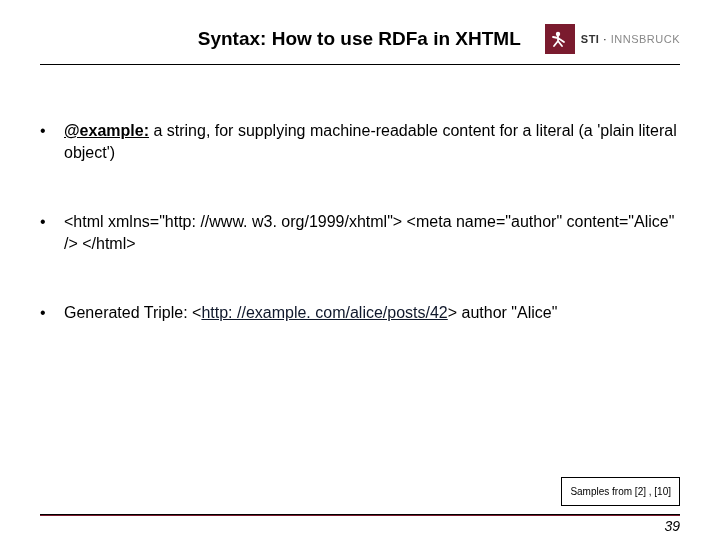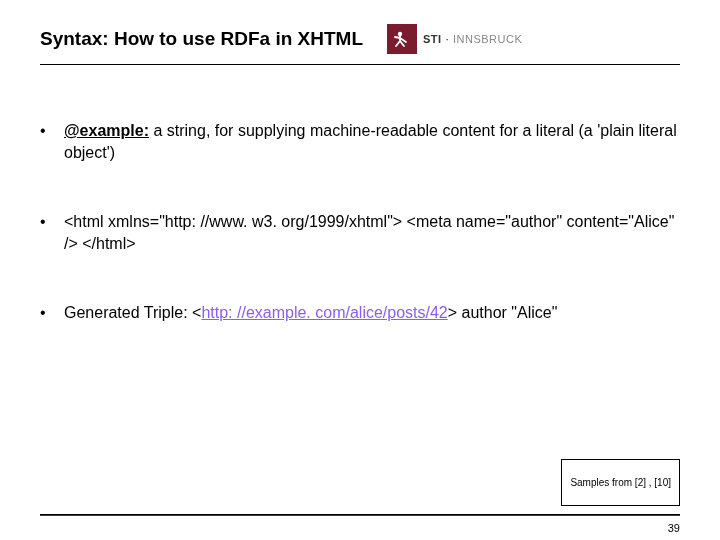--- a/index.html
+++ b/index.html
@@ -1,36 +1,36 @@
 <!DOCTYPE html>
 <html><head>
 <meta charset="utf-8">
 <style>
   * { box-sizing: border-box; margin: 0; padding: 0; }
   html, body { width: 720px; height: 540px; font-family: Arial, Helvetica, sans-serif; background: #fff; color: #000; }
   .slide { position: relative; width: 720px; height: 540px; }
-  .header { position: absolute; top: 24px; left: 40px; right: 40px; display: flex; justify-content: flex-start; align-items: center; }
+  .header { position: absolute; top: 24px; left: 40px; right: 40px; display: flex; justify-content: flex-end; align-items: center; }
   .title { font-size: 19px; font-weight: bold; }
   .logo-group { display: flex; align-items: center; gap: 6px; padding-left: 24px; }
   .logo-box { width: 30px; height: 30px; background: #7a1b2e; display: flex; align-items: center; justify-content: center; }
   .logo-box svg { width: 20px; height: 20px; }
   .logo-text { font-size: 11px; letter-spacing: 0.5px; }
   .logo-text .sti { font-weight: bold; color: #333; }
   .logo-text .inns { color: #888; font-weight: normal; }
   .rule-top { position: absolute; top: 64px; left: 40px; right: 40px; height: 1px; background: #000; }
   .content { position: absolute; top: 120px; left: 40px; right: 40px; }
   .bullet-row { display: flex; align-items: flex-start; margin-bottom: 48px; font-size: 16px; line-height: 1.35; }
   .bullet-marker { width: 24px; flex-shrink: 0; }
   .bullet-text { flex: 1; }
   .b { font-weight: bold; }
   .u { text-decoration: underline; }
-  a.link { color: #8b5cf6; text-decoration: underline; }
-  .samples-box { position: absolute; bottom: 34px; right: 40px; border: 1px solid #000; padding: 17px 8px; font-size: 10px; }
+  a.link { color: #0f172a; text-decoration: underline; }
+  .samples-box { position: absolute; bottom: 34px; right: 40px; border: 1px solid #000; padding: 8px 8px; font-size: 10px; }
   .rule-bottom { position: absolute; bottom: 24px; left: 40px; right: 40px; height: 2px; background: #7a1b2e; border-top: 1px solid #000; }
-  .page-num { position: absolute; bottom: 6px; right: 40px; font-size: 11px; }
+  .page-num { position: absolute; bottom: 6px; right: 40px; font-size: 14px; font-style: italic; }
 </style>
 </head>
 <body>
 
 <div class="slide">
 
   <div class="header">
     <div class="title">Syntax: How to use RDFa in XHTML</div>
     <div class="logo-group">
       <div class="logo-box">

